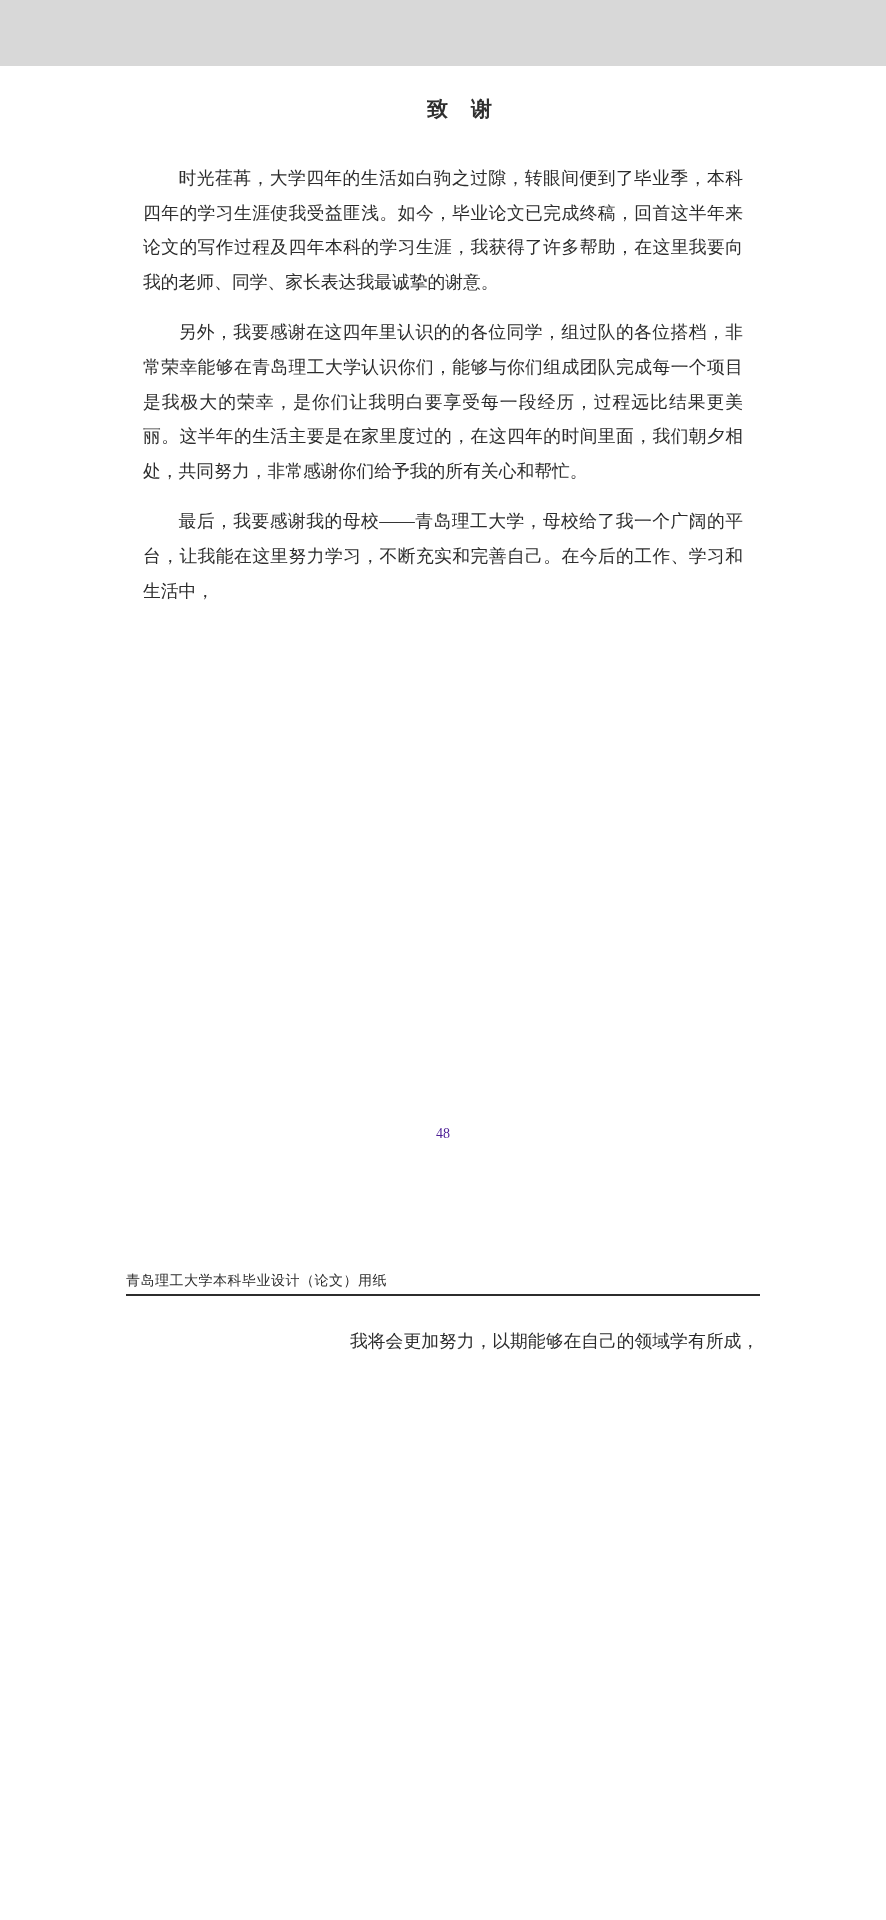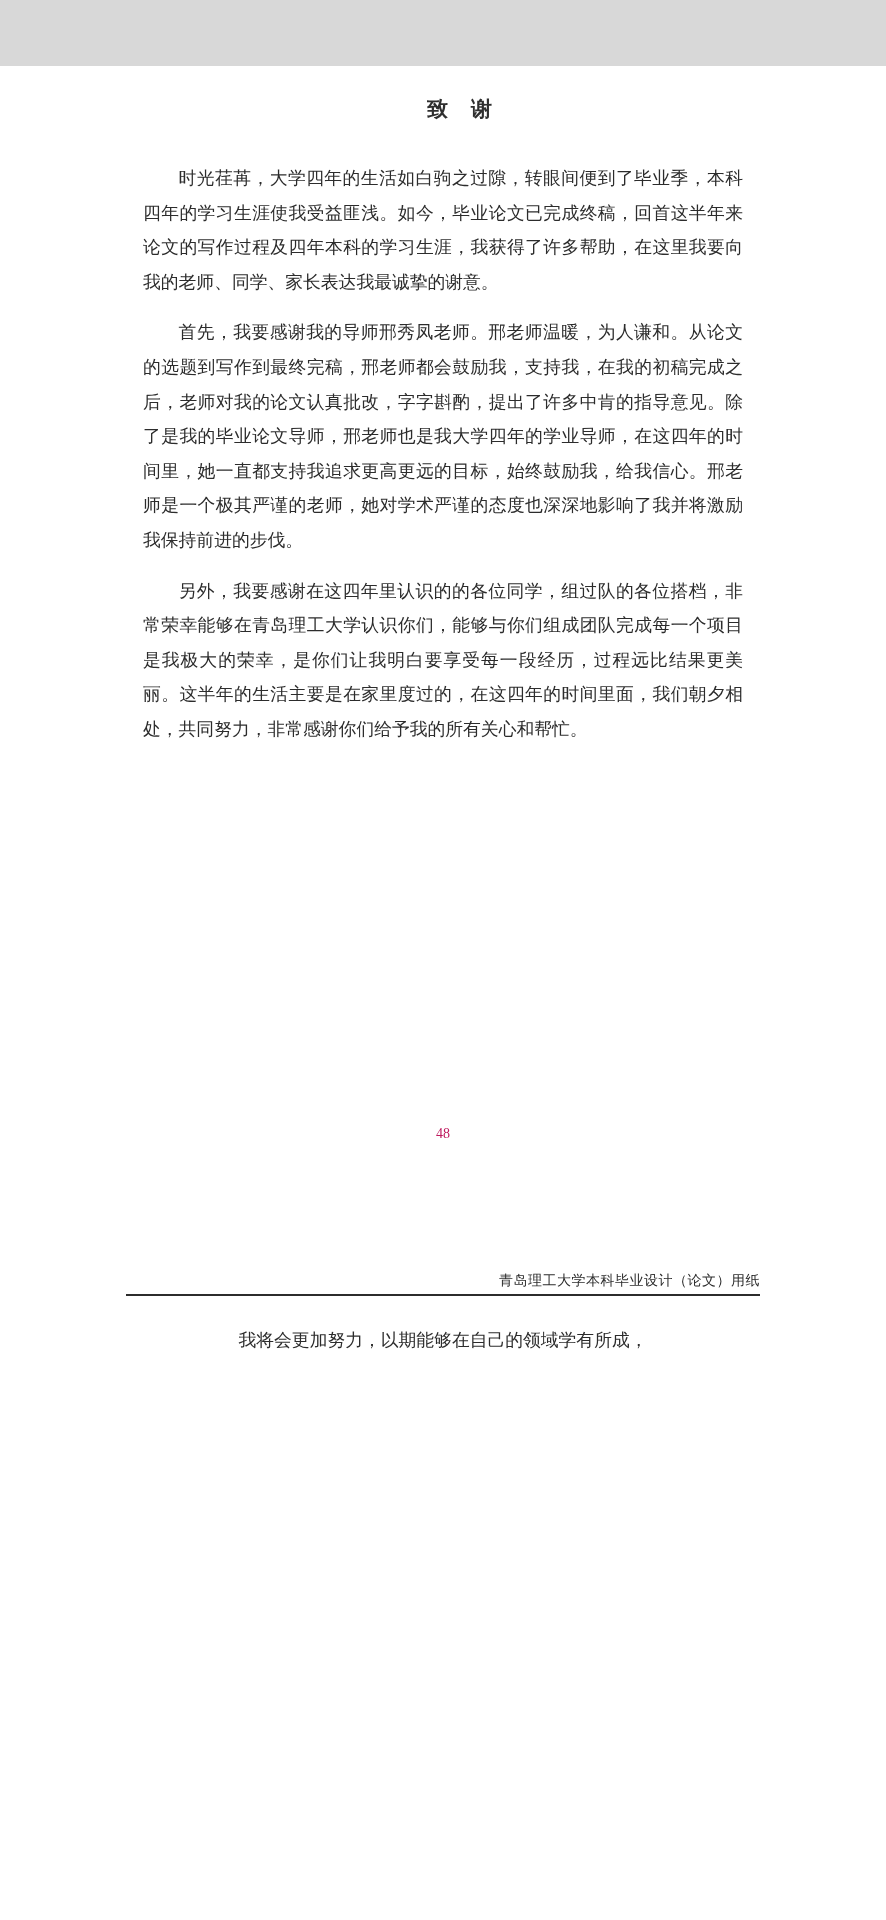--- a/index.html
+++ b/index.html
@@ -57,28 +57,28 @@
     padding: 0;
     text-indent: 2em;
   }
   .page-number {
     position: absolute;
     top: 1060px;
     left: 0;
     width: 886px;
     text-align: center;
     font-size: 14px;
-    color: #be185d;
+    color: #4c1d95;
   }
   .next-page-header {
     position: absolute;
     top: 1206px;
     left: 126px;
     width: 634px;
-    text-align: right;
+    text-align: left;
   }
   .next-page-header .header-text {
     font-size: 14px;
     line-height: 17px;
     color: #2c2c2c;
     letter-spacing: 0.5px;
   }
   .next-page-header .header-rule {
     margin-top: 5px;
     height: 0;
@@ -86,40 +86,39 @@
     border-top: 2px solid #2c2c2c;
   }
   .continuation {
     position: absolute;
     top: 1258px;
     left: 127px;
     width: 632px;
     margin: 0;
     font-size: 17.8px;
     line-height: 34.6px;
-    text-align: center;
+    text-align: right;
     color: #2c2c2c;
-    font-family: Liberation Mono, monospace;
   }
 </style>
 </head>
 <body>
 
 <div class="viewer">
 
   <div class="top-gap"></div>
 
   <div class="page">
 
     <h1 class="doc-title">致　谢</h1>
 
     <div class="doc-body">
       <p>时光荏苒，大学四年的生活如白驹之过隙，转眼间便到了毕业季，本科四年的学习生涯使我受益匪浅。如今，毕业论文已完成终稿，回首这半年来论文的写作过程及四年本科的学习生涯，我获得了许多帮助，在这里我要向我的老师、同学、家长表达我最诚挚的谢意。</p>
-      <p>首先，我要感谢我的导师邢秀凤老师。邢老师温暖，为人谦和。从论文的选题到写作到最终完稿，邢老师都会鼓励我，支持我，在我的初稿完成之后，老师对我的论文认真批改，字字斟酌，提出了许多中肯的指导意见。除了是我的毕业论文导师，邢老师也是我大学四年的学业导师，在这四年的时间里，她一直都支持我追求更高更远的目标，始终鼓励我，给我信心。邢老师是一个极其严谨的老师，她对学术严谨的态度也深深地影响了我并将激励我保持前进的步伐。</p>
       <p>另外，我要感谢在这四年里认识的的各位同学，组过队的各位搭档，非常荣幸能够在青岛理工大学认识你们，能够与你们组成团队完成每一个项目是我极大的荣幸，是你们让我明白要享受每一段经历，过程远比结果更美丽。这半年的生活主要是在家里度过的，在这四年的时间里面，我们朝夕相处，共同努力，非常感谢你们给予我的所有关心和帮忙。</p>
+      <p>最后，我要感谢我的母校——青岛理工大学，母校给了我一个广阔的平台，让我能在这里努力学习，不断充实和完善自己。在今后的工作、学习和生活中，</p>
     </div>
 
     <div class="page-number">48</div>
 
     <div class="next-page-header">
       <div class="header-text">青岛理工大学本科毕业设计（论文）用纸</div>
       <hr class="header-rule">
     </div>
 
     <p class="continuation">我将会更加努力，以期能够在自己的领域学有所成，</p>

